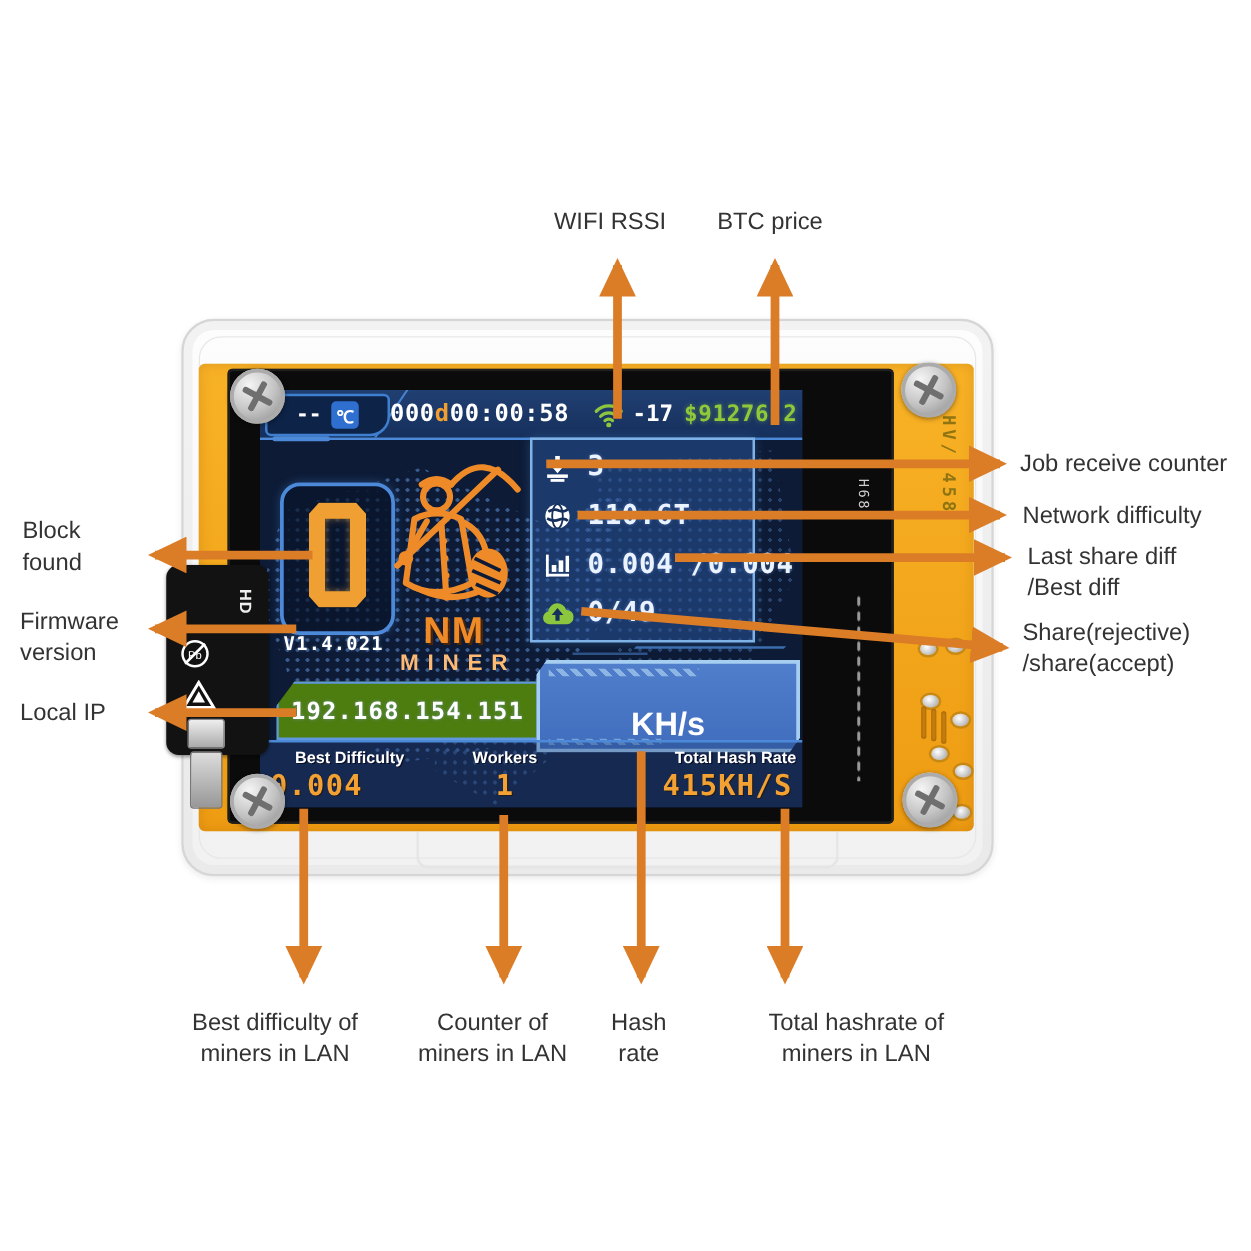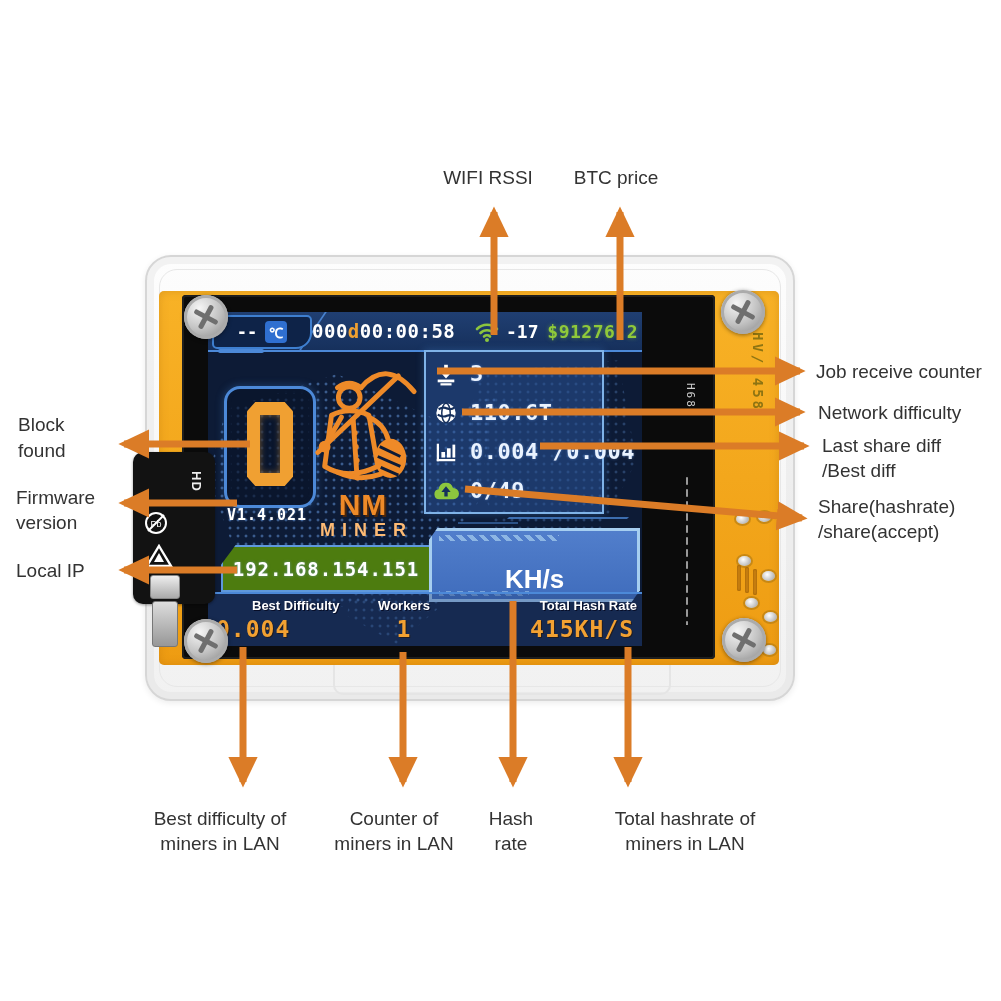--- a/index.html
+++ b/index.html
@@ -110,21 +110,21 @@
       background:repeating-linear-gradient(45deg,#9cc4ea 0 4px,transparent 4px 8px);opacity:.8;}
   .hash:after{content:"";position:absolute;left:10px;bottom:6px;width:90px;height:5px;
       background:repeating-linear-gradient(45deg,#9cc4ea 0 4px,transparent 4px 8px);opacity:.6;}
   .hash .num{color:#FFC23A;font-size:42px;line-height:42px;letter-spacing:2px;text-shadow:2px 2px 0 rgba(8,18,40,.65);}
   .hash .unit{color:#fff;font-size:26px;font-weight:bold;line-height:30px;}
 
   .foot{position:absolute;left:0;top:280px;width:434px;height:54px;border-top:2px solid #4C89D8;
         background:rgba(36,68,126,.38);box-sizing:border-box;}
   .foot .lbl{position:absolute;color:#fff;font-size:13px;font-weight:bold;text-shadow:1px 1px 0 rgba(0,0,20,.7);}
   .foot .val{position:absolute;color:#F2A132;font-size:23px;letter-spacing:1px;text-shadow:1px 1px 0 rgba(40,20,0,.6);}
-  .f-bd-l{left:24px;top:4px;padding-left:20px;}   .f-bd-v{left:8px;top:22px;}
+  .f-bd-l{left:8px;top:4px;padding-left:20px;}   .f-bd-v{left:8px;top:22px;}
   .f-w-l{left:156px;top:4px;width:80px;text-align:center;}  .f-w-v{left:156px;top:22px;width:80px;text-align:center;}
   .f-t-l{right:5px;top:4px;}   .f-t-v{right:8px;top:22px;}
 </style>
 </head>
 <body>
 
 <div class="scene">
 
   <div class="case">
     <div class="inner-line"></div>
@@ -312,21 +312,21 @@
     </g>
   </svg>
 
   <div class="ann center" style="left:488px;top:165px;">WIFI RSSI</div>
   <div class="ann center" style="left:616px;top:165px;">BTC price</div>
 
   <div class="ann" style="left:816px;top:359px;">Job receive counter</div>
   <div class="ann" style="left:818px;top:400px;">Network difficulty</div>
   <div class="ann" style="left:822px;top:433px;">Last share diff</div>
   <div class="ann" style="left:822px;top:458px;">/Best diff</div>
-  <div class="ann" style="left:818px;top:494px;">Share(hashrate)</div>
+  <div class="ann" style="left:818px;top:494px;">Share(rejective)</div>
   <div class="ann" style="left:818px;top:519px;">/share(accept)</div>
 
   <div class="ann" style="left:18px;top:412px;">Block</div>
   <div class="ann" style="left:18px;top:438px;">found</div>
   <div class="ann" style="left:16px;top:485px;">Firmware</div>
   <div class="ann" style="left:16px;top:510px;">version</div>
   <div class="ann" style="left:16px;top:558px;">Local IP</div>
 
   <div class="ann center" style="left:220px;top:806px;">
     <div>Best difficulty of</div>

